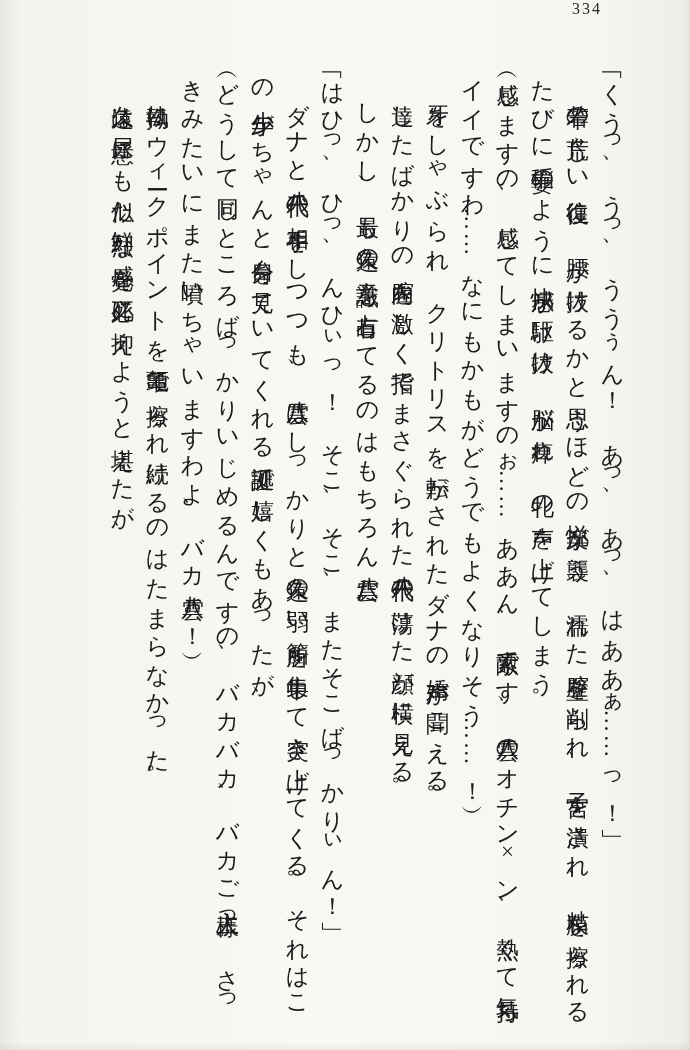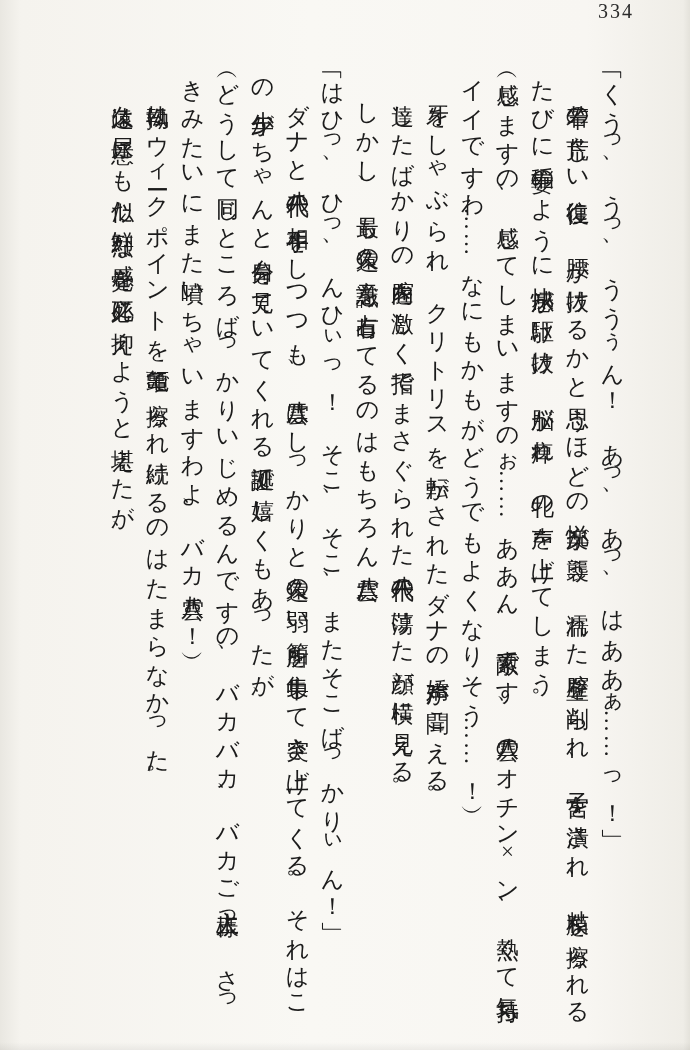--- a/index.html
+++ b/index.html
@@ -20,22 +20,22 @@
     content: "";
     position: absolute;
     left: 0; right: 0; bottom: 0;
     height: 8px;
     background: linear-gradient(180deg, rgba(0,0,0,0) 0%, rgba(0,0,0,0.05) 100%);
     pointer-events: none;
   }
   .page-number {
     position: absolute;
     top: 0px;
-    right: 56px;
-    font-size: 20px;
+    right: 88px;
+    font-size: 16px;
     letter-spacing: 2px;
     color: #2b2b2b;
   }
   .text-block {
     position: absolute;
     top: 64px;
     right: 60px;
     height: 966px;
     writing-mode: vertical-rl;
     text-orientation: mixed;

